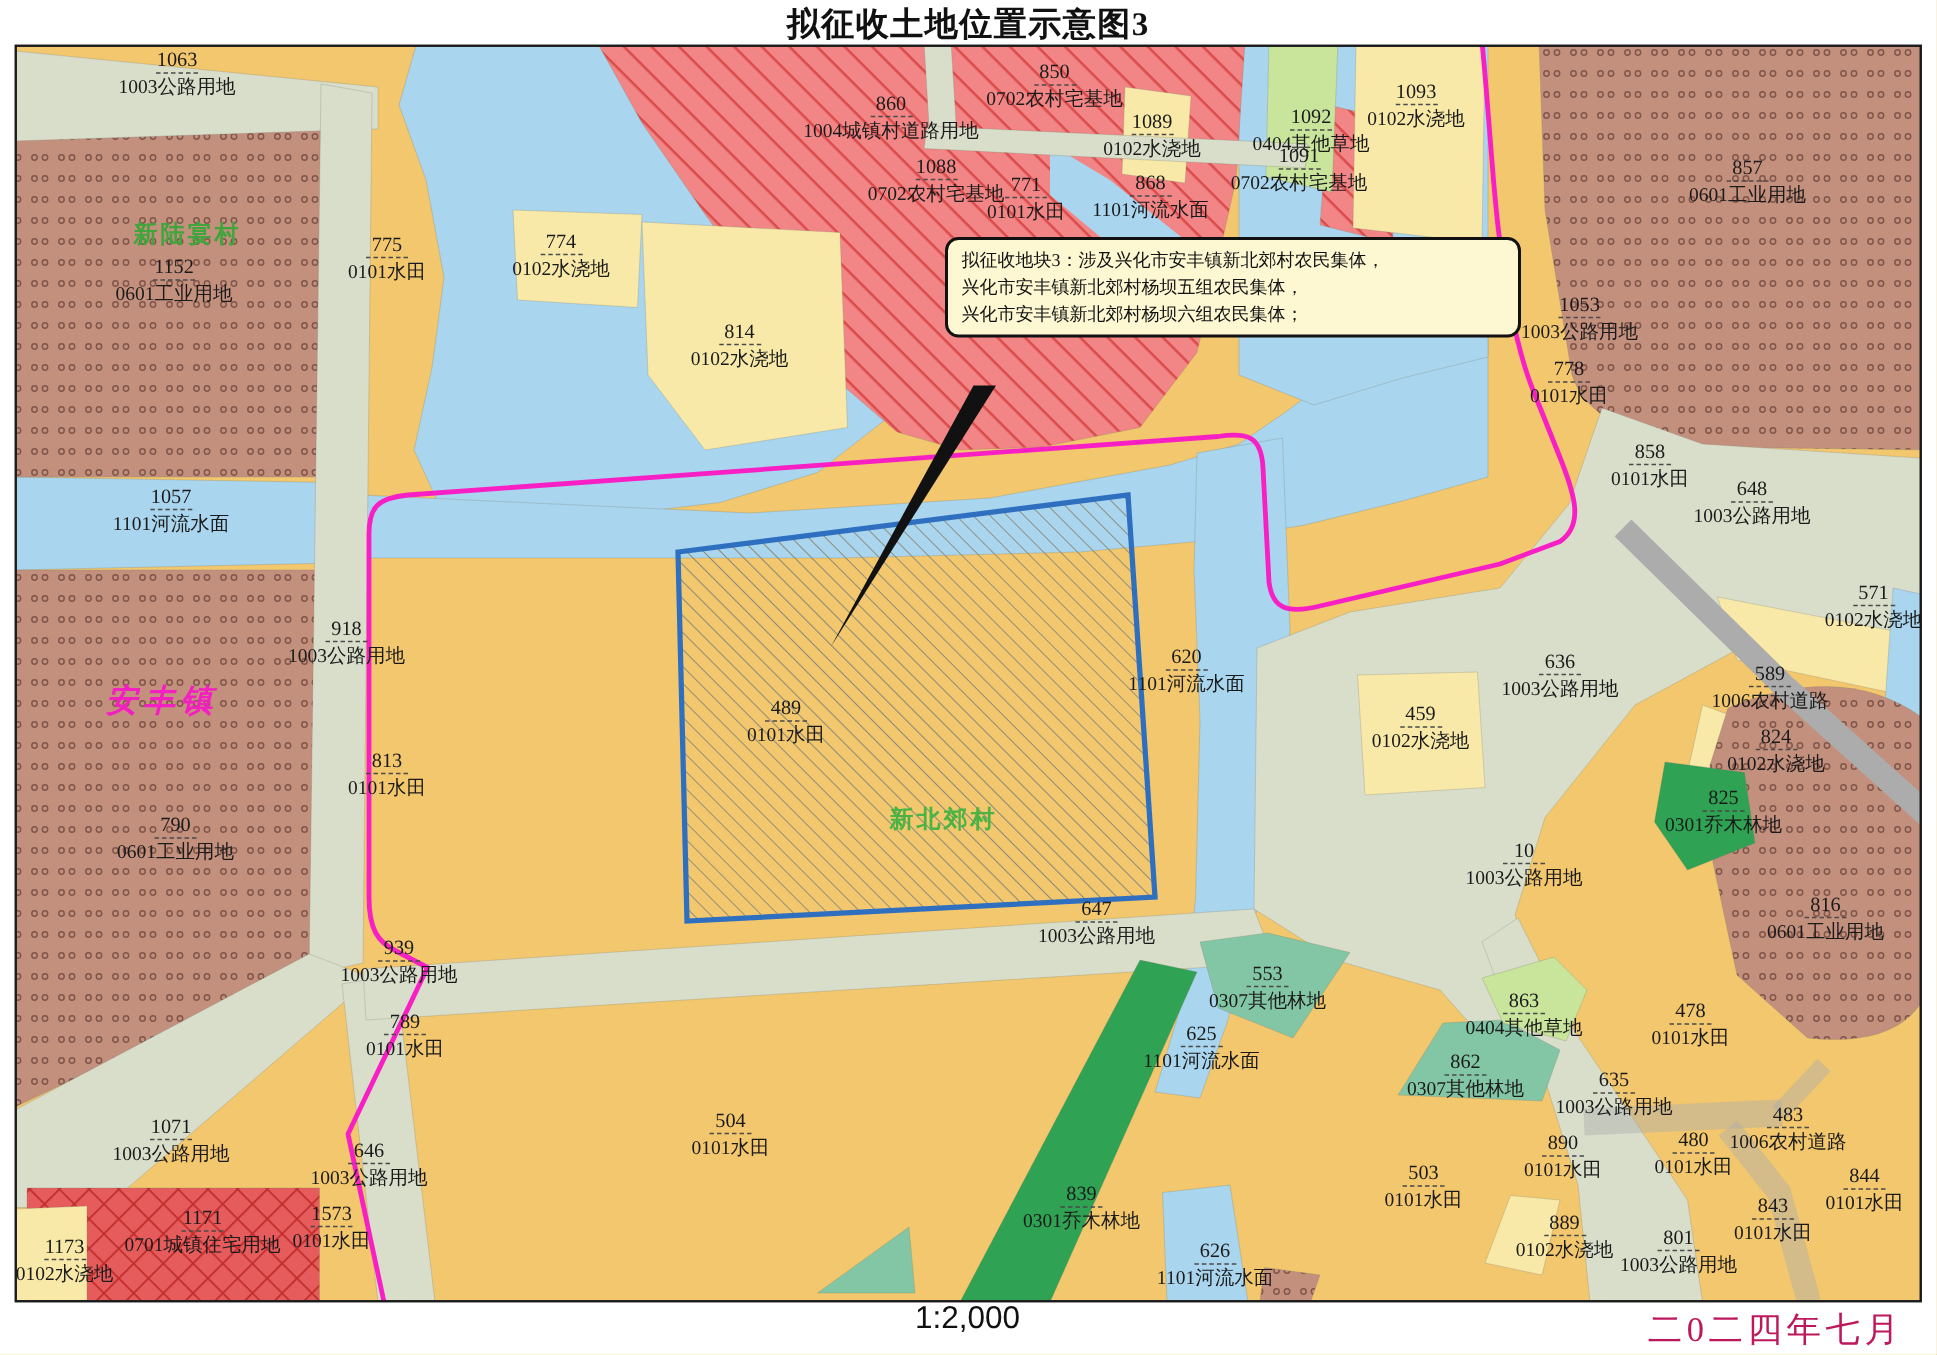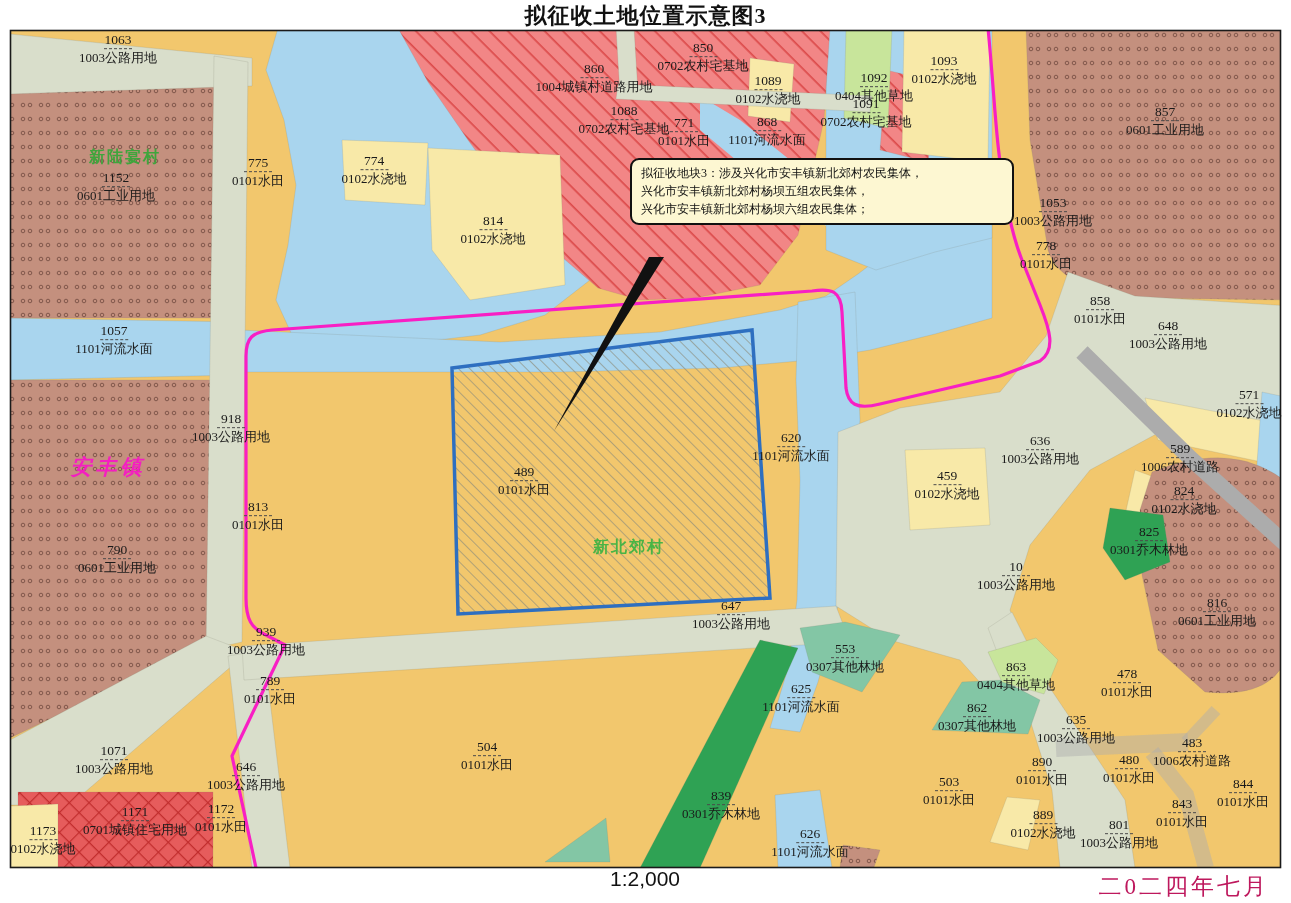--- a/index.html
+++ b/index.html
@@ -392,21 +392,21 @@
         <div class="pnum">1071</div>
         <div class="psep"></div>
         <div class="ptype">1003公路用地</div>
       </div>
       <div class="plabel" style="left: 246px; top: 776px;">
         <div class="pnum">646</div>
         <div class="psep"></div>
         <div class="ptype">1003公路用地</div>
       </div>
       <div class="plabel" style="left: 221px; top: 818px;">
-        <div class="pnum">1172</div>
+        <div class="pnum">1573</div>
         <div class="psep"></div>
         <div class="ptype">0101水田</div>
       </div>
       <div class="plabel" style="left: 135px; top: 821px;">
         <div class="pnum">1171</div>
         <div class="psep"></div>
         <div class="ptype">0701城镇住宅用地</div>
       </div>
       <div class="plabel" style="left: 43px; top: 840px;">
         <div class="pnum">1173</div>

